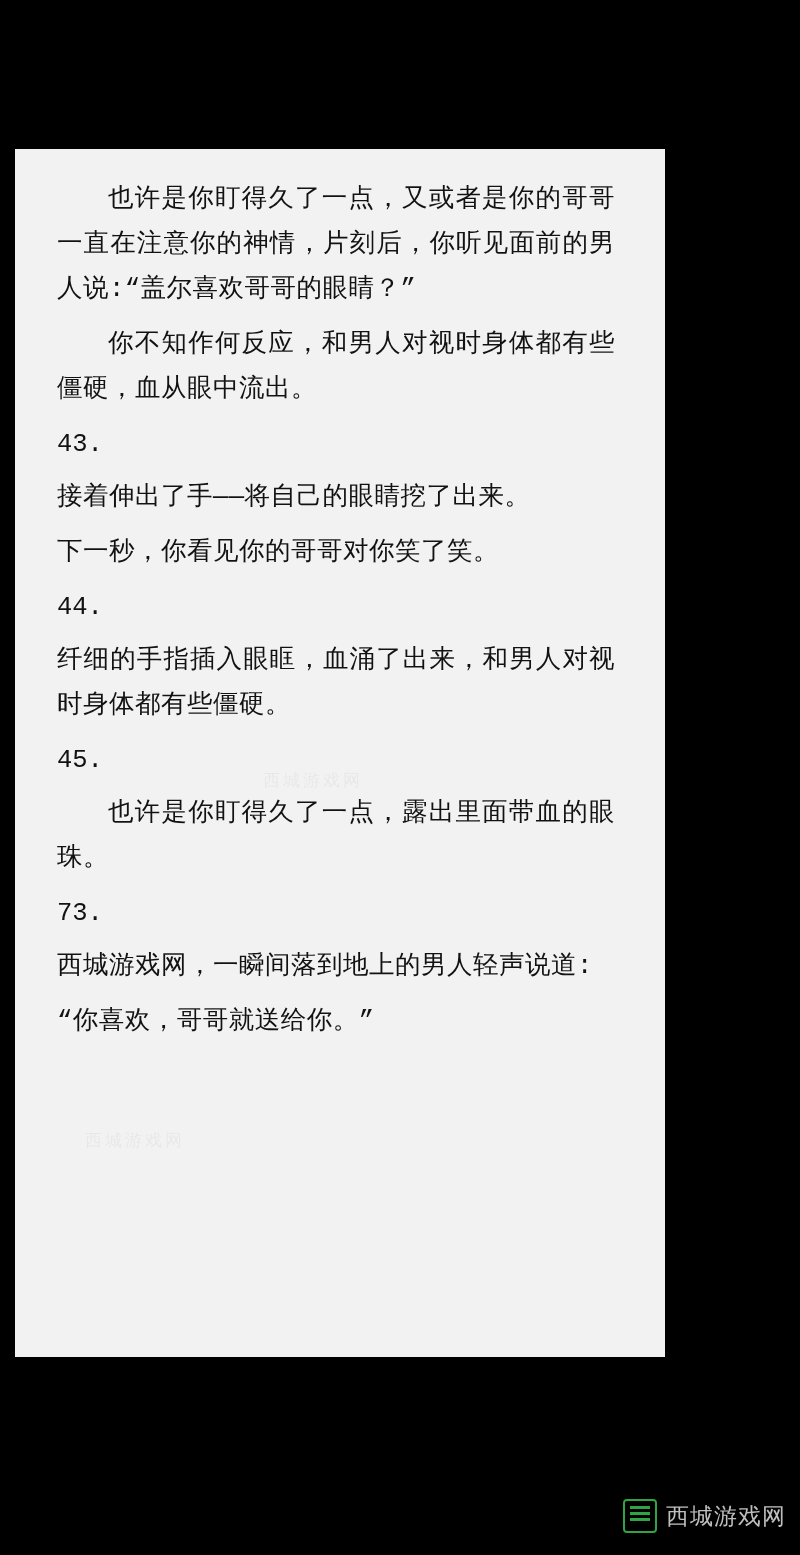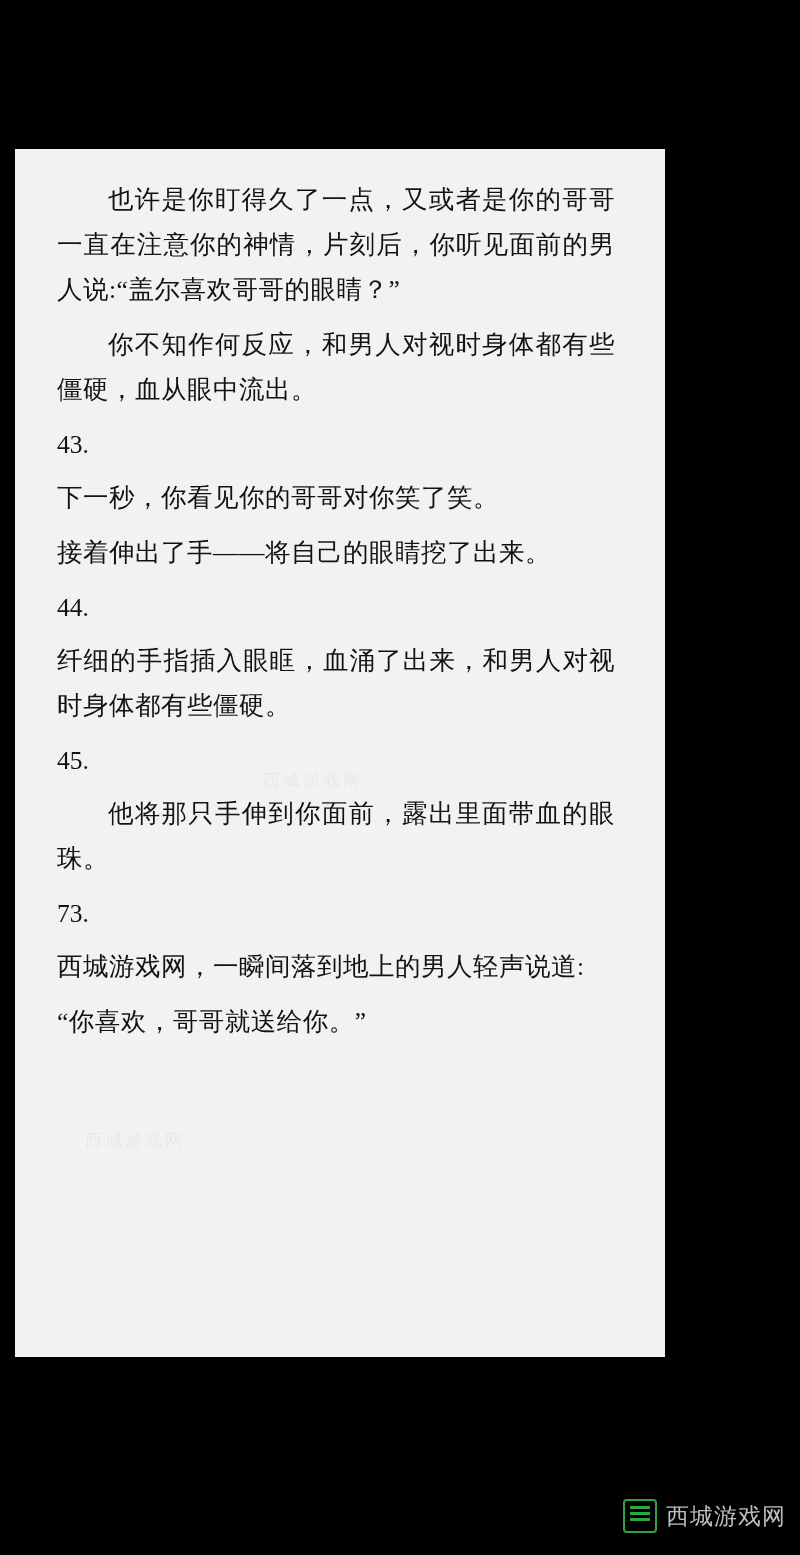--- a/index.html
+++ b/index.html
@@ -32,21 +32,21 @@
     width: 650px;
     height: 1208px;
     background: #f2f2f2;
     overflow: hidden;
     box-sizing: border-box;
     padding: 28px 42px 0 42px;
   }
 
   .para {
     color: #121212;
-    font-family: Liberation Serif, serif;
+    font-family: Liberation Mono, monospace;
     font-size: 25.5px;
     line-height: 45px;
     letter-spacing: 0.5px;
     margin: 0 8px 10px 0;
     text-align: justify;
     text-justify: inter-ideograph;
     white-space: pre-wrap;
   }
   .para.indent {
     text-indent: 2em;
@@ -110,26 +110,26 @@
 </head>
 <body>
 
 <div id="page">
 
   <div id="reader-panel">
 
     <p class="para indent">也许是你盯得久了一点，又或者是你的哥哥一直在注意你的神情，片刻后，你听见面前的男人说:“盖尔喜欢哥哥的眼睛？”</p>
     <p class="para indent">你不知作何反应，和男人对视时身体都有些僵硬，血从眼中流出。</p>
     <p class="para num">43.</p>
+    <p class="para">接着伸出了手——将自己的眼睛挖了出来。</p>
     <p class="para">下一秒，你看见你的哥哥对你笑了笑。</p>
-    <p class="para">接着伸出了手——将自己的眼睛挖了出来。</p>
     <p class="para num">44.</p>
     <p class="para">纤细的手指插入眼眶，血涌了出来，和男人对视时身体都有些僵硬。</p>
     <p class="para num">45.</p>
-    <p class="para indent">他将那只手伸到你面前，露出里面带血的眼珠。</p>
+    <p class="para indent">也许是你盯得久了一点，露出里面带血的眼珠。</p>
     <p class="para num">73.</p>
     <p class="para">西城游戏网，一瞬间落到地上的男人轻声说道:</p>
     <p class="para">“你喜欢，哥哥就送给你。”</p>
 
     <div class="panel-watermark wm1">西城游戏网</div>
     <div class="panel-watermark wm2">西城游戏网</div>
   </div>
 
   <div id="logo-watermark">
     <span id="logo-mark"></span>

